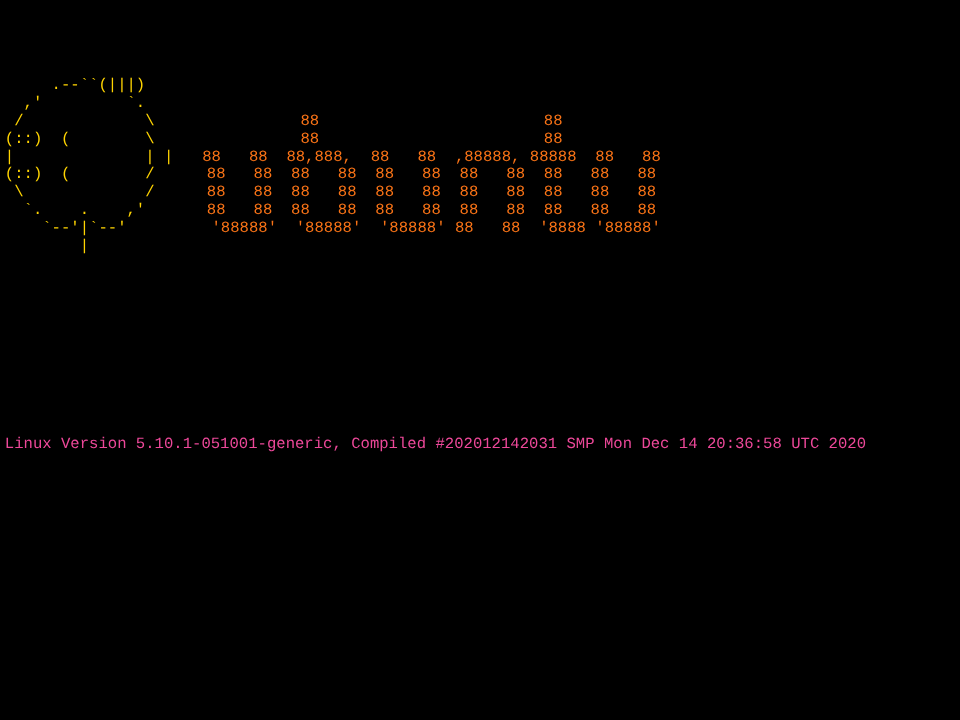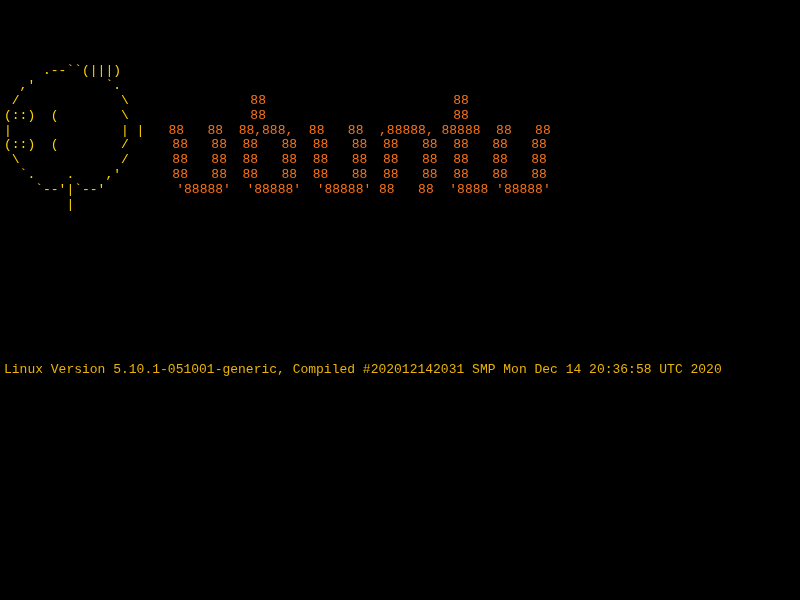--- a/index.html
+++ b/index.html
@@ -11,21 +11,21 @@
     font-size: 13px;
     line-height: 1.15;
     width: 800px;
     height: 600px;
     overflow: hidden;
   }
   .terminal {
     padding: 4px 4px;
     white-space: pre;
   }
-  .white  { color: #eab308; }
+  .white  { color: #ec4899; }
   .prompt { color: #ffffff; }
   .row { white-space: pre; }
   .ascii-block { display: flex; }
   .ascii-left  { white-space: pre; color:#ffd400; }
   .ascii-right { white-space: pre; color:#f97316; padding-left: 24px; text-align: center; }
 </style>
 </head>
 <body>
 
 <div class="terminal">

